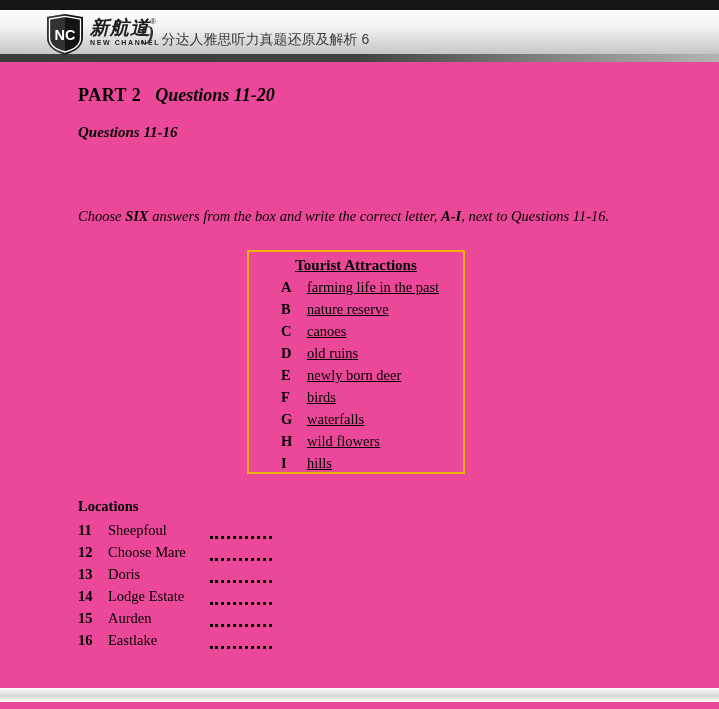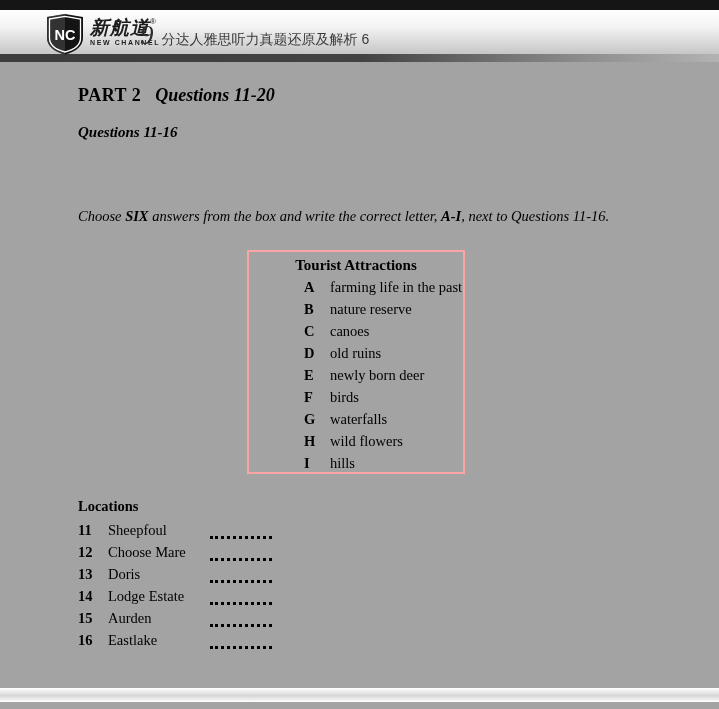--- a/index.html
+++ b/index.html
@@ -1,19 +1,19 @@
 <!DOCTYPE html>
 <html><head>
 <meta charset="utf-8">
 <style>
   html,body{margin:0;padding:0;background:#e9e9e9;}
   .page{
     position:relative;
     width:719px;height:709px;
-    background:#a3a3a3;
+    background:#ec4899;
     overflow:hidden;
     font-family:"Liberation Serif","DejaVu Serif",serif;
     color:#000;
   }
   
   .topbar{position:absolute;left:0;top:0;width:719px;height:10px;background:#151515;}
   .header-band{
     position:absolute;left:0;top:10px;width:719px;height:44px;
     background:linear-gradient(to bottom,#ffffff 0%,#f2f2f2 40%,#c6c6c6 100%);
   }
@@ -33,24 +33,24 @@
   .part-heading{position:absolute;left:78px;top:85px;font-size:18px;font-weight:bold;white-space:nowrap;}
   .part-label{letter-spacing:0.5px;}
   .part-range{font-style:italic;margin-left:14px;}
   .section-heading{position:absolute;left:78px;top:124px;font-size:15px;font-weight:bold;font-style:italic;}
   .question-text{position:absolute;left:78px;top:167px;font-size:14.5px;}
   .instruction{position:absolute;left:78px;top:208px;font-size:14.5px;font-style:italic;white-space:nowrap;}
   .instruction .b{font-weight:bold;}
   
   .options-box{
     position:absolute;left:247px;top:250px;width:214px;height:215px;
-    border:2px solid #fca5a5;padding-top:5px;
+    border:2px solid #eab308;padding-top:5px;text-decoration:underline;
   }
   .box-title{text-align:center;font-size:15px;font-weight:bold;margin-bottom:2px;}
-  .opt-row{height:22px;line-height:22px;padding-left:22px;font-size:14.5px;white-space:nowrap;margin-left:33px;}
+  .opt-row{height:22px;line-height:22px;padding-left:32px;font-size:14.5px;white-space:nowrap;}
   .opt-letter{display:inline-block;width:26px;font-weight:bold;}
   
   .locations-label{position:absolute;left:78px;top:498px;font-size:14.5px;font-weight:bold;}
   .loc-list{position:absolute;left:78px;top:519px;width:230px;}
   .loc-row{position:relative;height:22px;line-height:22px;font-size:14.5px;white-space:nowrap;}
   .loc-num{display:inline-block;width:30px;font-weight:bold;}
   .loc-dots{
     position:absolute;left:132px;bottom:2px;width:62px;height:0;
     border-bottom:3px dotted #000;
   }

